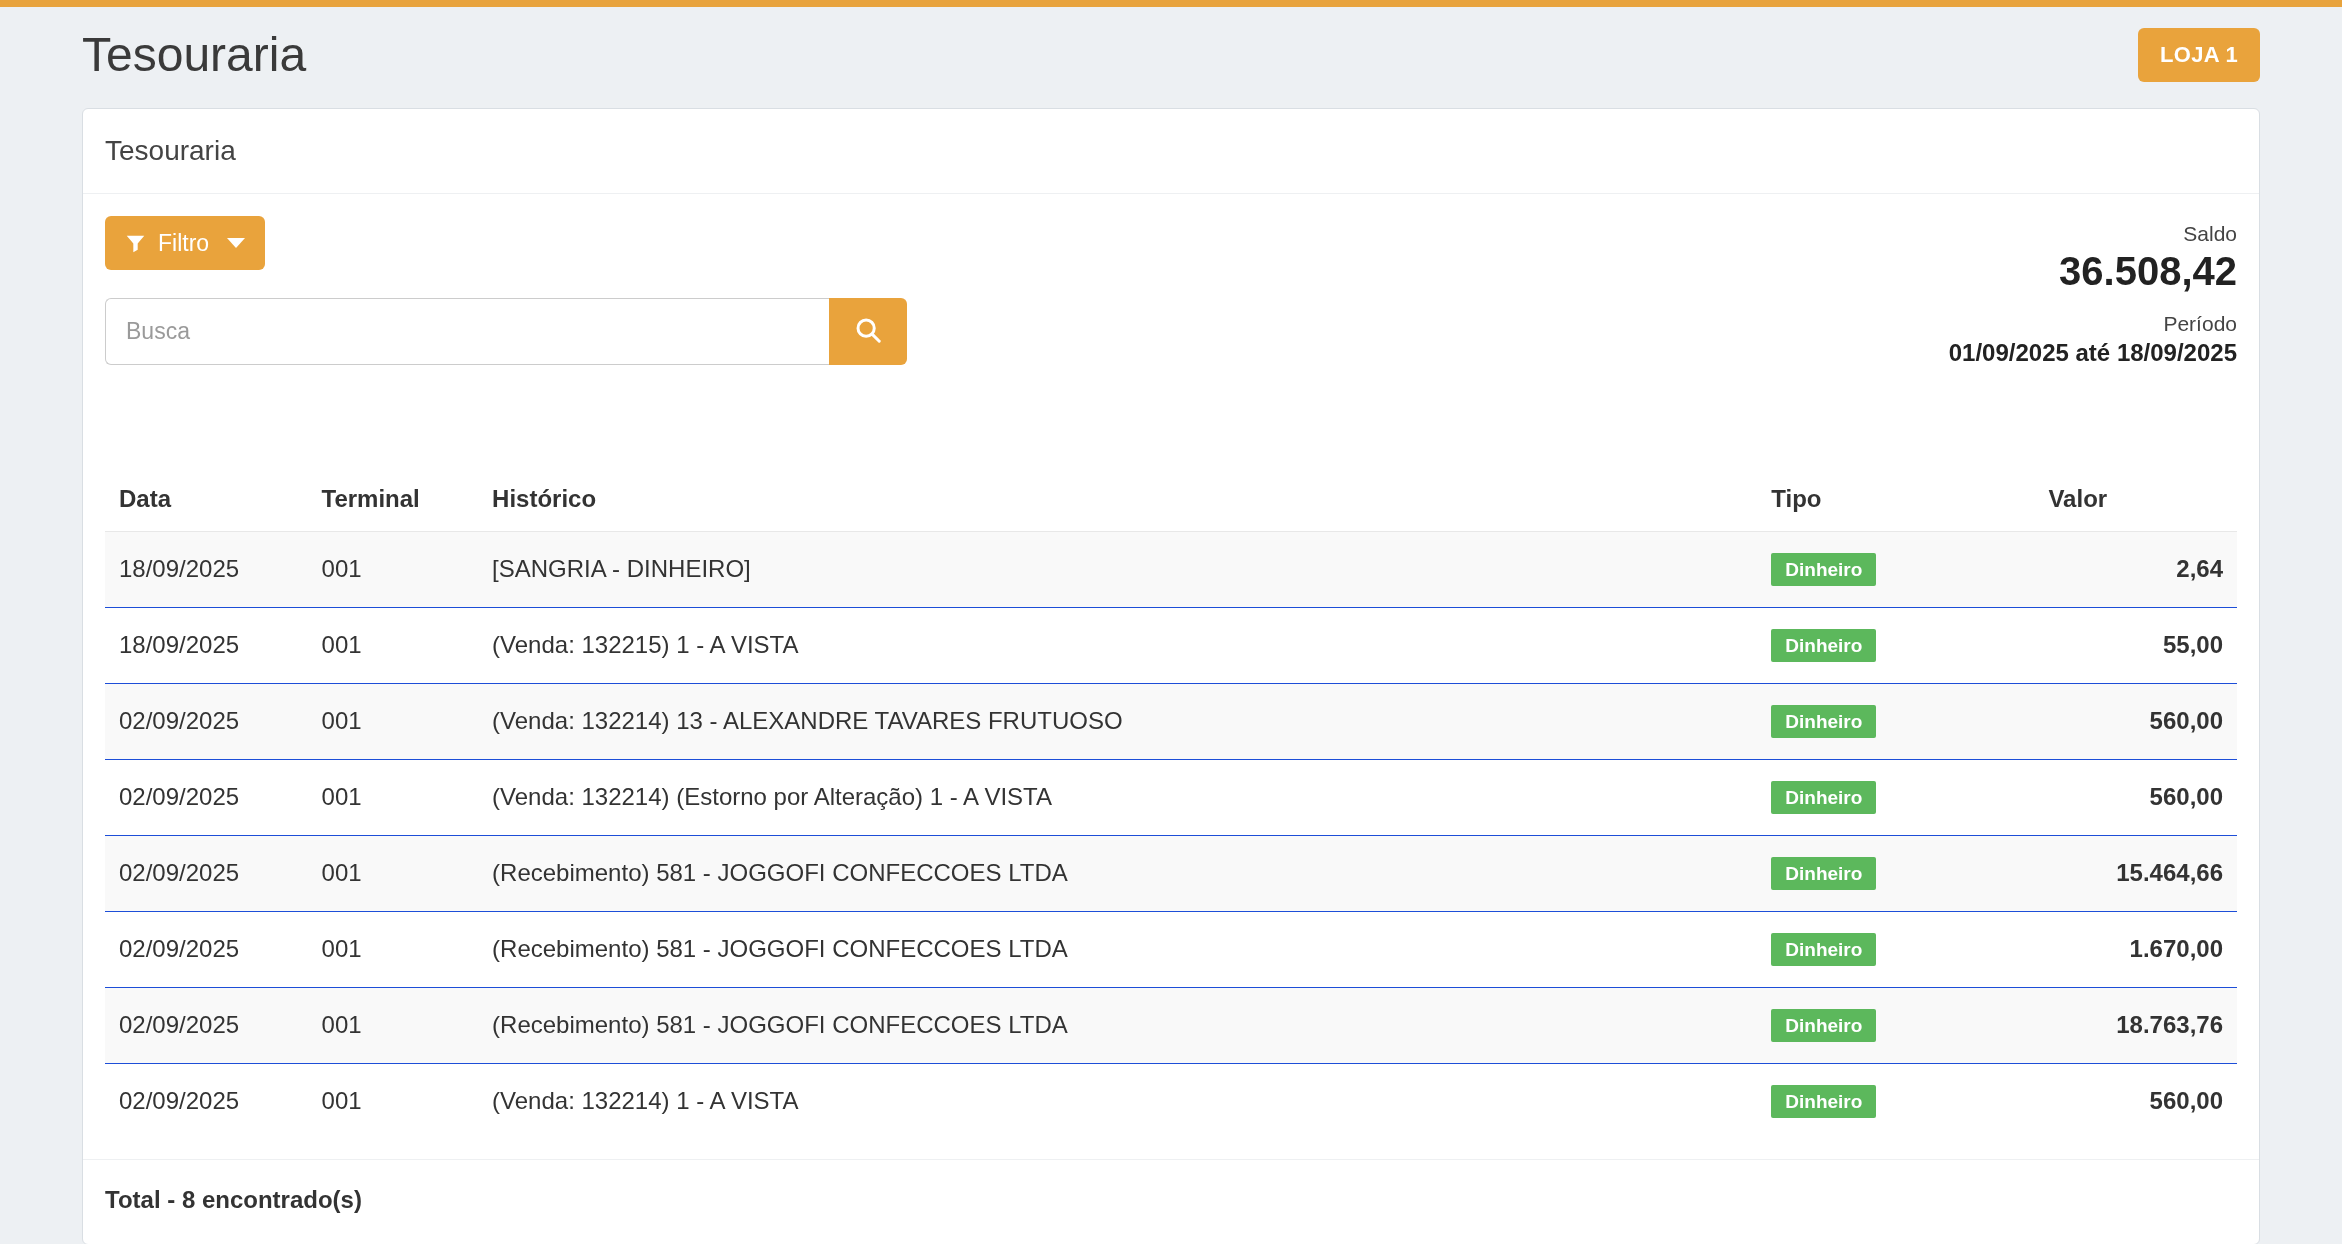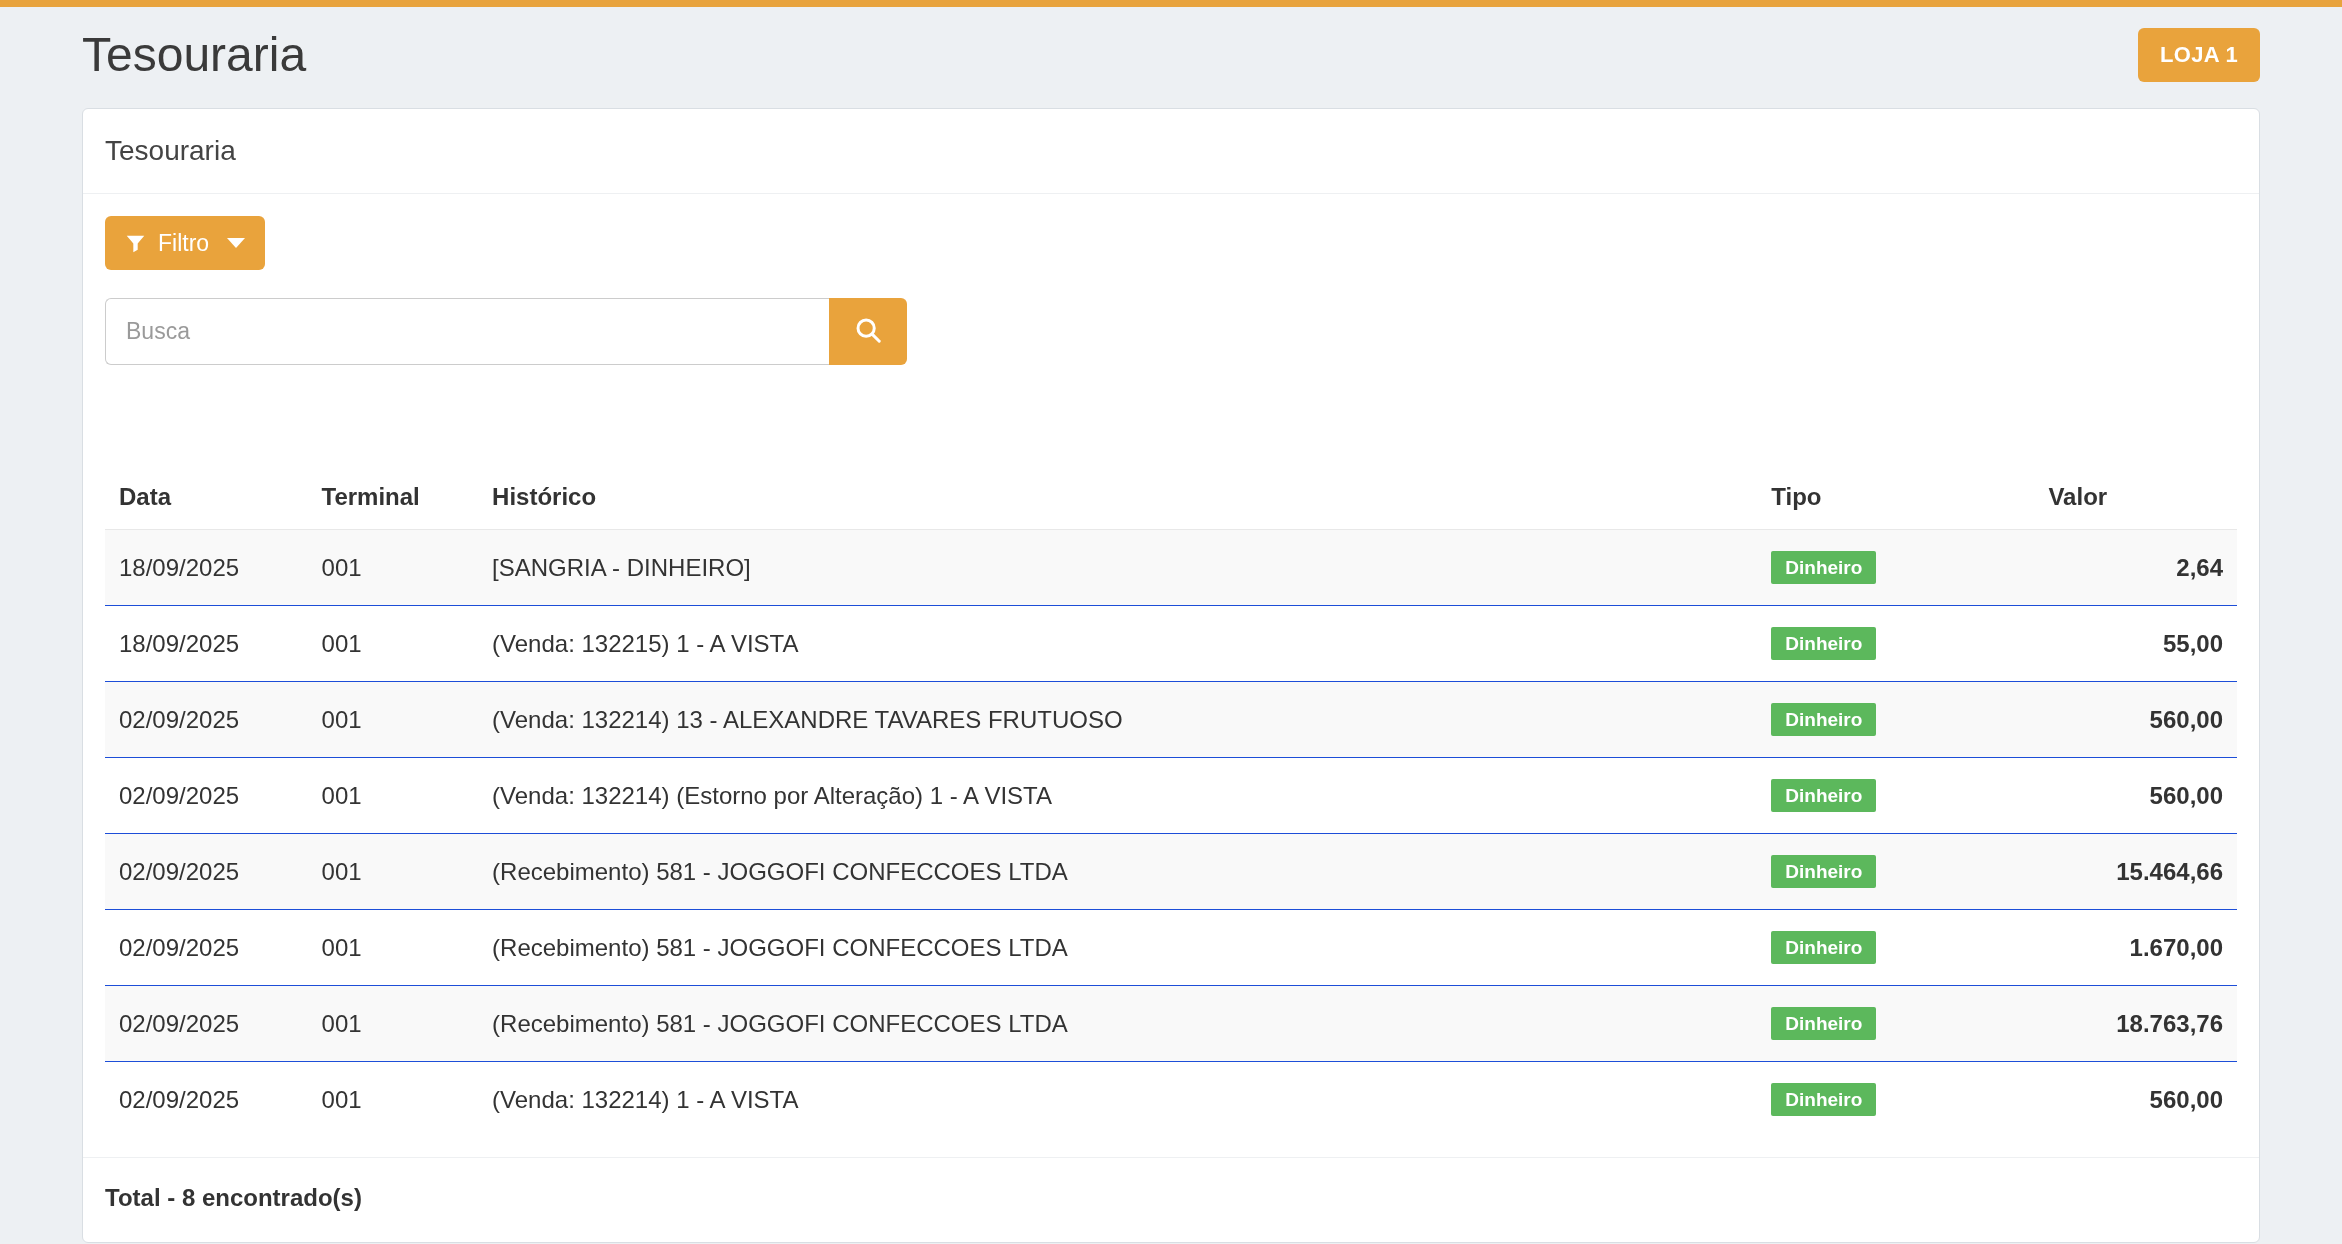--- a/index.html
+++ b/index.html
@@ -208,20 +208,26 @@
               <span>
                 <svg width="30" height="30" viewBox="0 0 24 24" fill="none" stroke="#ffffff" stroke-width="2.4" stroke-linecap="round">
                   <circle cx="10.5" cy="10.5" r="6.5"></circle>
                   <line x1="15.5" y1="15.5" x2="21" y2="21"></line>
                 </svg>
               </span>
             </button>
           </div>
         </div>
 
+        <div class="summary">
+          <div class="small-label">Saldo</div>
+          <div class="saldo-value">36.508,42</div>
+          <div class="small-label periodo-label">Período</div>
+          <div class="periodo-value">01/09/2025 até 18/09/2025</div>
+        </div>
       </div>
 
       <table class="treasury">
         <thead>
           <tr>
             <th class="col-data">Data</th>
             <th class="col-terminal">Terminal</th>
             <th class="col-historico">Histórico</th>
             <th class="col-tipo">Tipo</th>
             <th class="col-valor">Valor</th>

